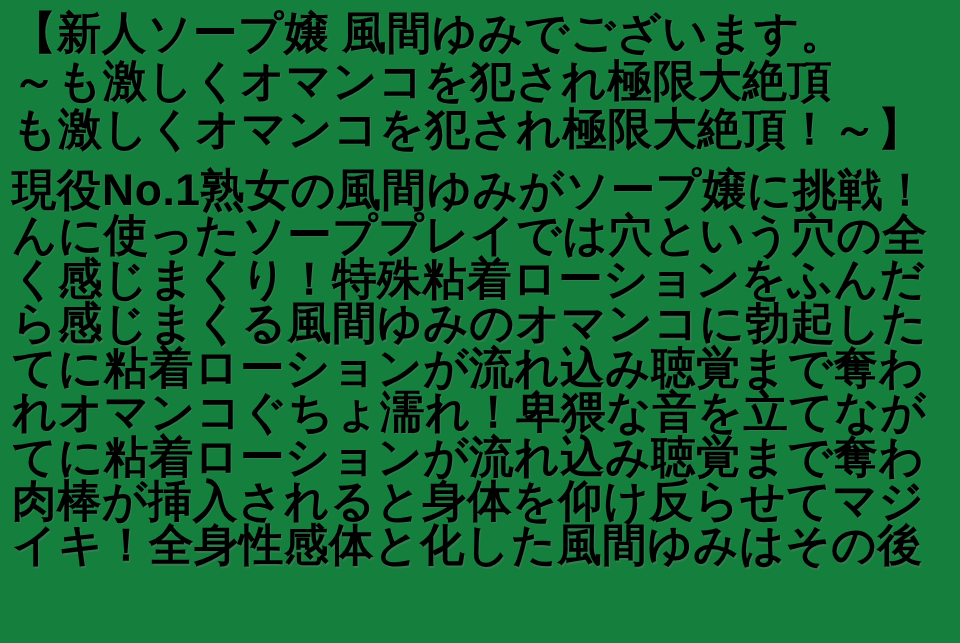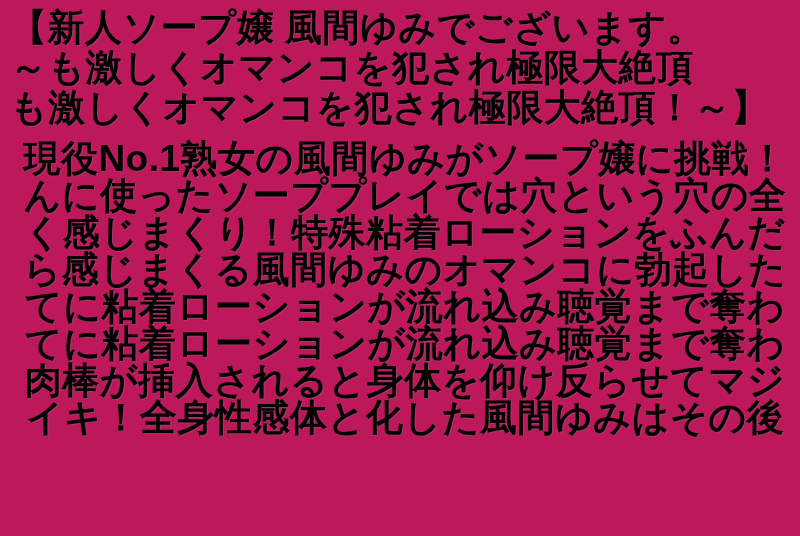--- a/index.html
+++ b/index.html
@@ -4,41 +4,40 @@
 <style>
   html, body {
     margin: 0;
     padding: 0;
     background: #ffffff;
   }
   .page {
     position: relative;
     width: 800px;
     height: 536px;
-    background: #be185d;
+    background: #15803d;
     color: #000000;
     font-family: "Liberation Sans", "DejaVu Sans", sans-serif;
     overflow: hidden;
     box-sizing: border-box;
     padding: 8px 0 0 10px;
   }
   .text-line {
     white-space: nowrap;
     color: #000000;
     text-shadow: 1px 1px 0 rgba(120,120,120,0.35);
   }
   .title-block .text-line {
     font-size: 37px;
     line-height: 40px;
     font-weight: 600;
     letter-spacing: 0.5px;
   }
   .body-block {
     margin-top: 12px;
-    text-align: center;
   }
   .body-block .text-line {
     font-size: 37px;
     line-height: 37px;
     font-weight: 600;
     letter-spacing: 0.5px;
   }
 </style>
 </head>
 <body>
@@ -50,18 +49,19 @@
     <div class="text-line">～も激しくオマンコを犯され極限大絶頂</div>
     <div class="text-line">も激しくオマンコを犯され極限大絶頂！～】</div>
   </div>
 
   <div class="body-block">
     <div class="text-line">現役No.1熟女の風間ゆみがソープ嬢に挑戦！</div>
     <div class="text-line">んに使ったソーププレイでは穴という穴の全</div>
     <div class="text-line">く感じまくり！特殊粘着ローションをふんだ</div>
     <div class="text-line">ら感じまくる風間ゆみのオマンコに勃起した</div>
     <div class="text-line">てに粘着ローションが流れ込み聴覚まで奪わ</div>
+    <div class="text-line">れオマンコぐちょ濡れ！卑猥な音を立てなが</div>
     <div class="text-line">てに粘着ローションが流れ込み聴覚まで奪わ</div>
     <div class="text-line">肉棒が挿入されると身体を仰け反らせてマジ</div>
     <div class="text-line">イキ！全身性感体と化した風間ゆみはその後</div>
   </div>
 
 </div>
 
 </body></html>

